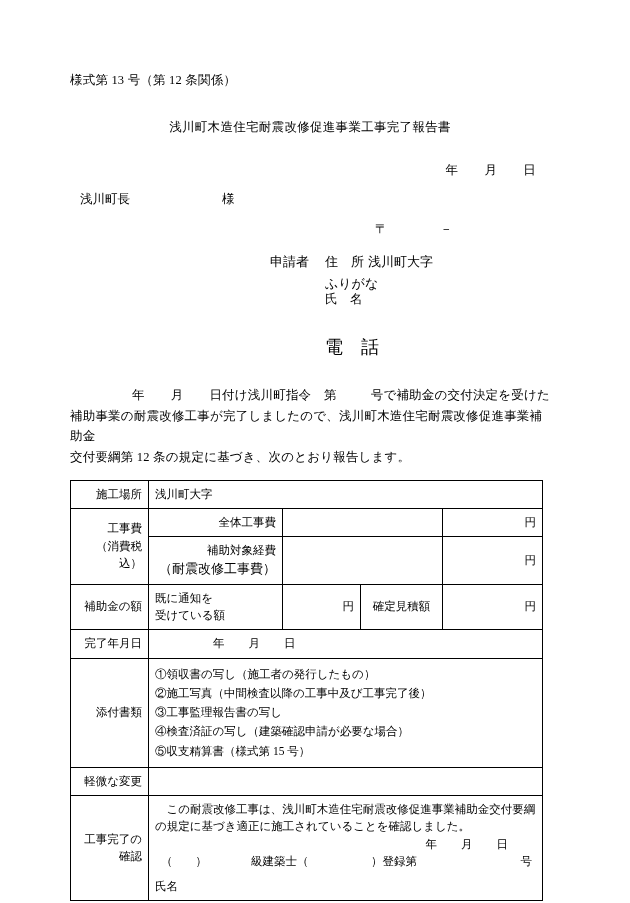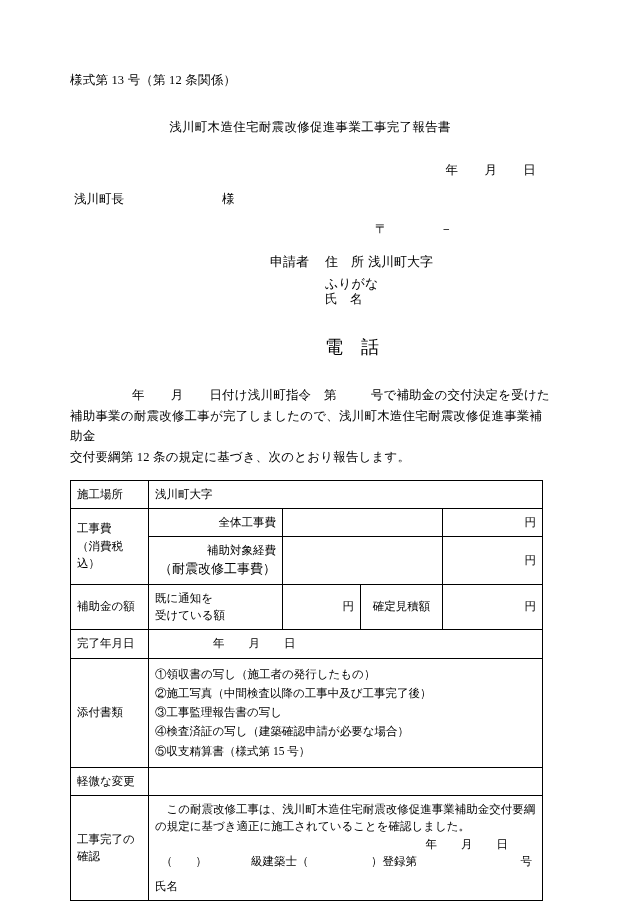--- a/index.html
+++ b/index.html
@@ -42,21 +42,21 @@
     padding-right: 14px;
     letter-spacing: 0.3px;
   }
   .date-line .sp { display:inline-block; width: 26px; }
   .addr-row {
     margin-top: 12px;
     font-size: 12.5px;
     position: relative;
     height: 18px;
   }
-  .addr-row .mayor { position: absolute; left: 4px; }
+  .addr-row .mayor { position: absolute; left: 10px; }
   .addr-row .sama { position: absolute; left: 152px; }
   .postal {
     margin-top: 12px;
     font-size: 12.5px;
     position: relative;
     height: 18px;
   }
   .postal .mark { position: absolute; left: 305px; }
   .postal .dash { position: absolute; left: 370px; }
   .applicant {
@@ -106,21 +106,21 @@
     font-size: 11.5px;
     table-layout: fixed;
   }
   table.maintable td {
     border: 1px solid #000;
     padding: 5px 6px;
     vertical-align: middle;
     line-height: 1.5;
   }
   td.label {
-    text-align: left;
+    text-align: right;
     width: 78px;
     font-family: Liberation Serif, serif;
   }
   td.subhead {
     text-align: right;
   }
   .yen-right { text-align: right; }
   .center { text-align: center; }
   .attach-list div { margin: 2px 0; }
   .cell-pad-left { padding-left: 8px; }

